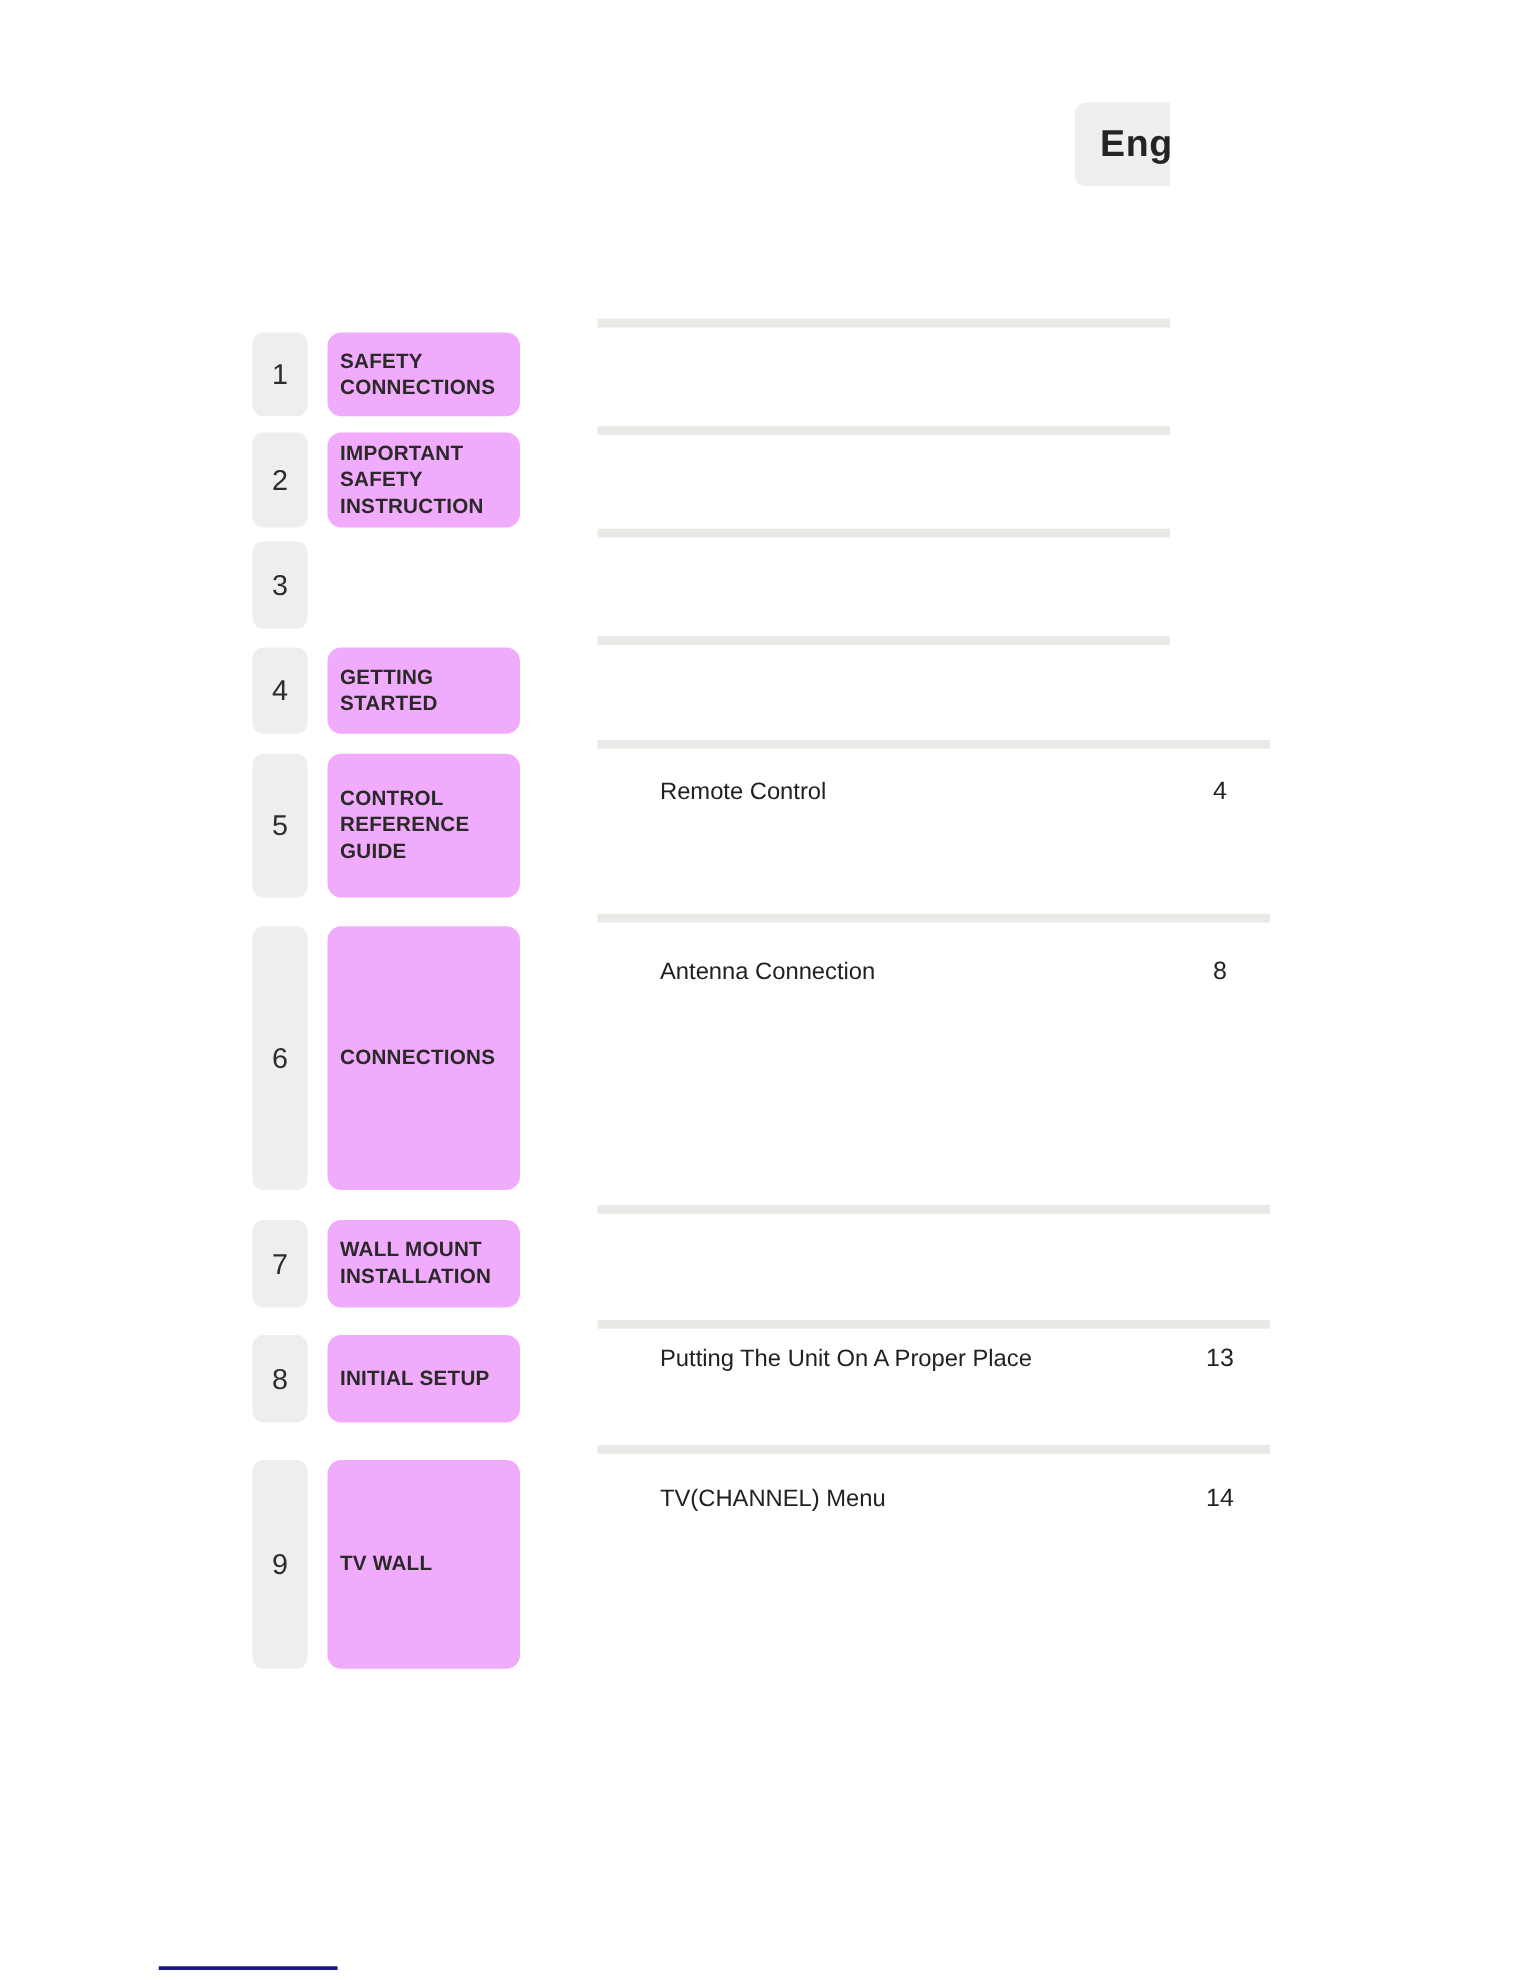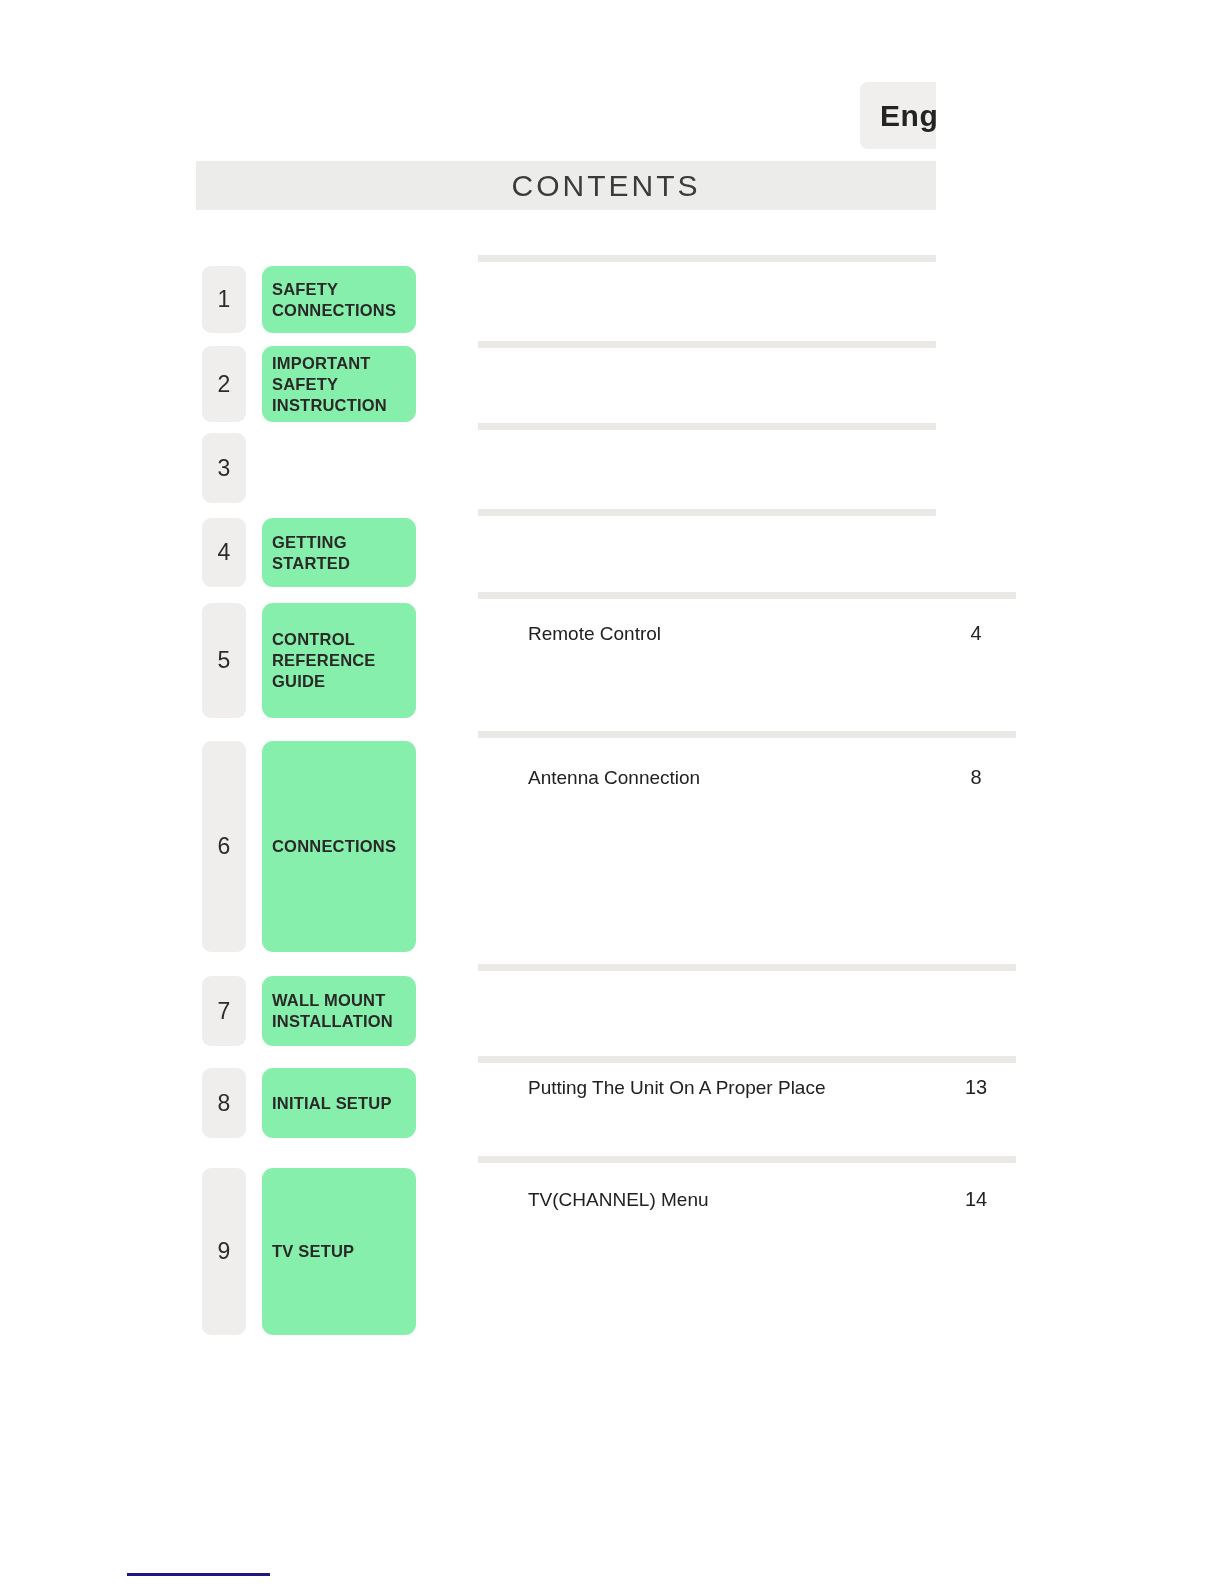--- a/index.html
+++ b/index.html
@@ -21,21 +21,21 @@
     font-size:30px; letter-spacing:3px; color:#3c3b39;
   }
   .toc-row { position:absolute; left:0; width:1224px; }
   .bar { position:absolute; left:478px; top:0; width:538px; height:7px; background:#eae9e6; }
   .num-box {
     position:absolute; left:202px; width:44px; background:#efeeec; border-radius:9px;
     display:flex; align-items:center; justify-content:center;
     font-size:23px; color:#2c2c2a;
   }
   .title-box {
-    position:absolute; left:262px; width:154px; background:#86efac; border-radius:11px;
+    position:absolute; left:262px; width:154px; background:#f0abfc; border-radius:11px;
     display:flex; flex-direction:column; justify-content:center;
     padding:0 10px; box-sizing:border-box;
     font-weight:bold; font-size:16.5px; letter-spacing:0.2px; line-height:21px; color:#2a2927;
   }
   .tline { display:block; }
   .entries { position:absolute; left:478px; width:538px; }
   .entry { display:flex; align-items:baseline; font-size:19px; line-height:22px; color:#222120; }
   .entry .label { flex:1; padding-left:50px; }
   .entry .page { width:80px; text-align:center; font-size:20px; }
   .entry.solo { height:100%; align-items:center; }
@@ -56,23 +56,20 @@
 </style>
 </head>
 <body>
 
 <div class="page">
 
   <div class="lang-badge">
     <span>English</span>
   </div>
 
-  <div class="contents-bar">
-    <span>CONTENTS</span>
-  </div>
 
   <div class="toc-row r0">
     <div class="bar"></div>
     <div class="num-box">
       <span>1</span>
     </div>
     <div class="title-box">
       <span class="tline">SAFETY</span>
       <span class="tline">CONNECTIONS</span>
     </div>
@@ -195,21 +192,21 @@
 
     </div>
   </div>
 
   <div class="toc-row r8 lh23">
     <div class="bar"></div>
     <div class="num-box">
       <span>9</span>
     </div>
     <div class="title-box">
-      <span class="tline">TV SETUP</span>
+      <span class="tline">TV WALL</span>
     </div>
     <div class="entries">
       <div class="entry">
         <span class="label">TV(CHANNEL) Menu</span>
         <span class="page">14</span>
       </div>
 
     </div>
   </div>
 

